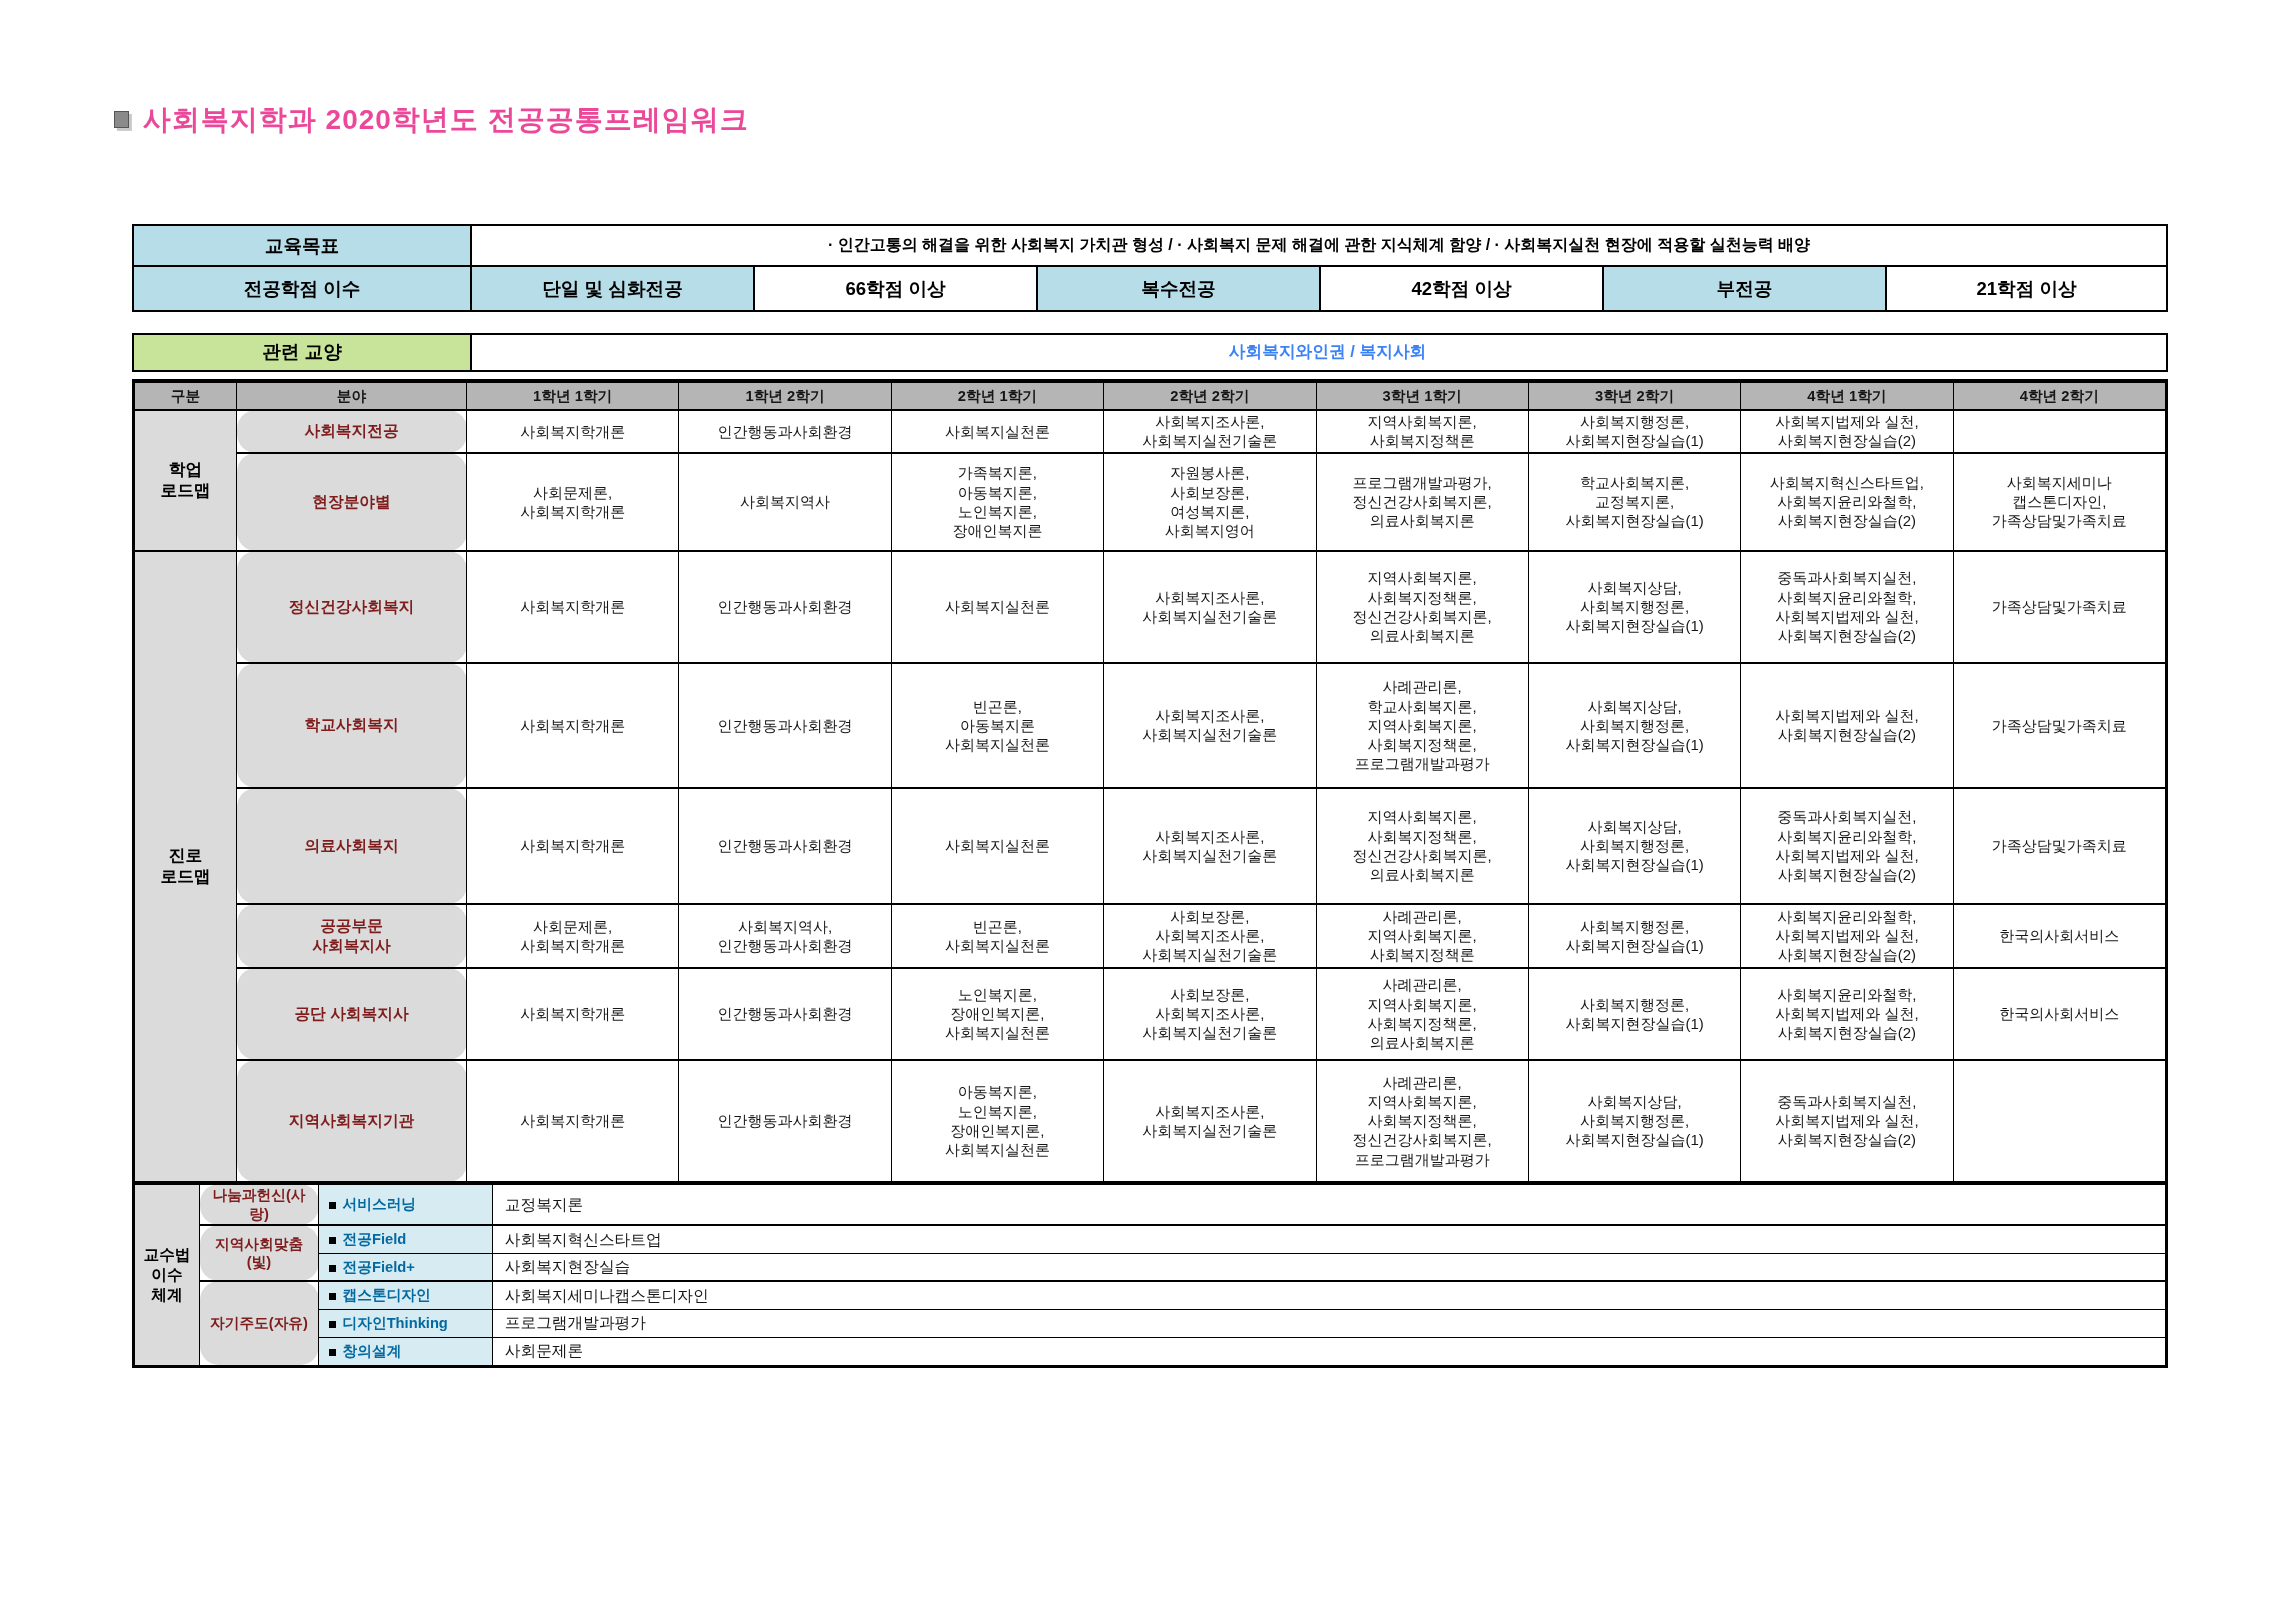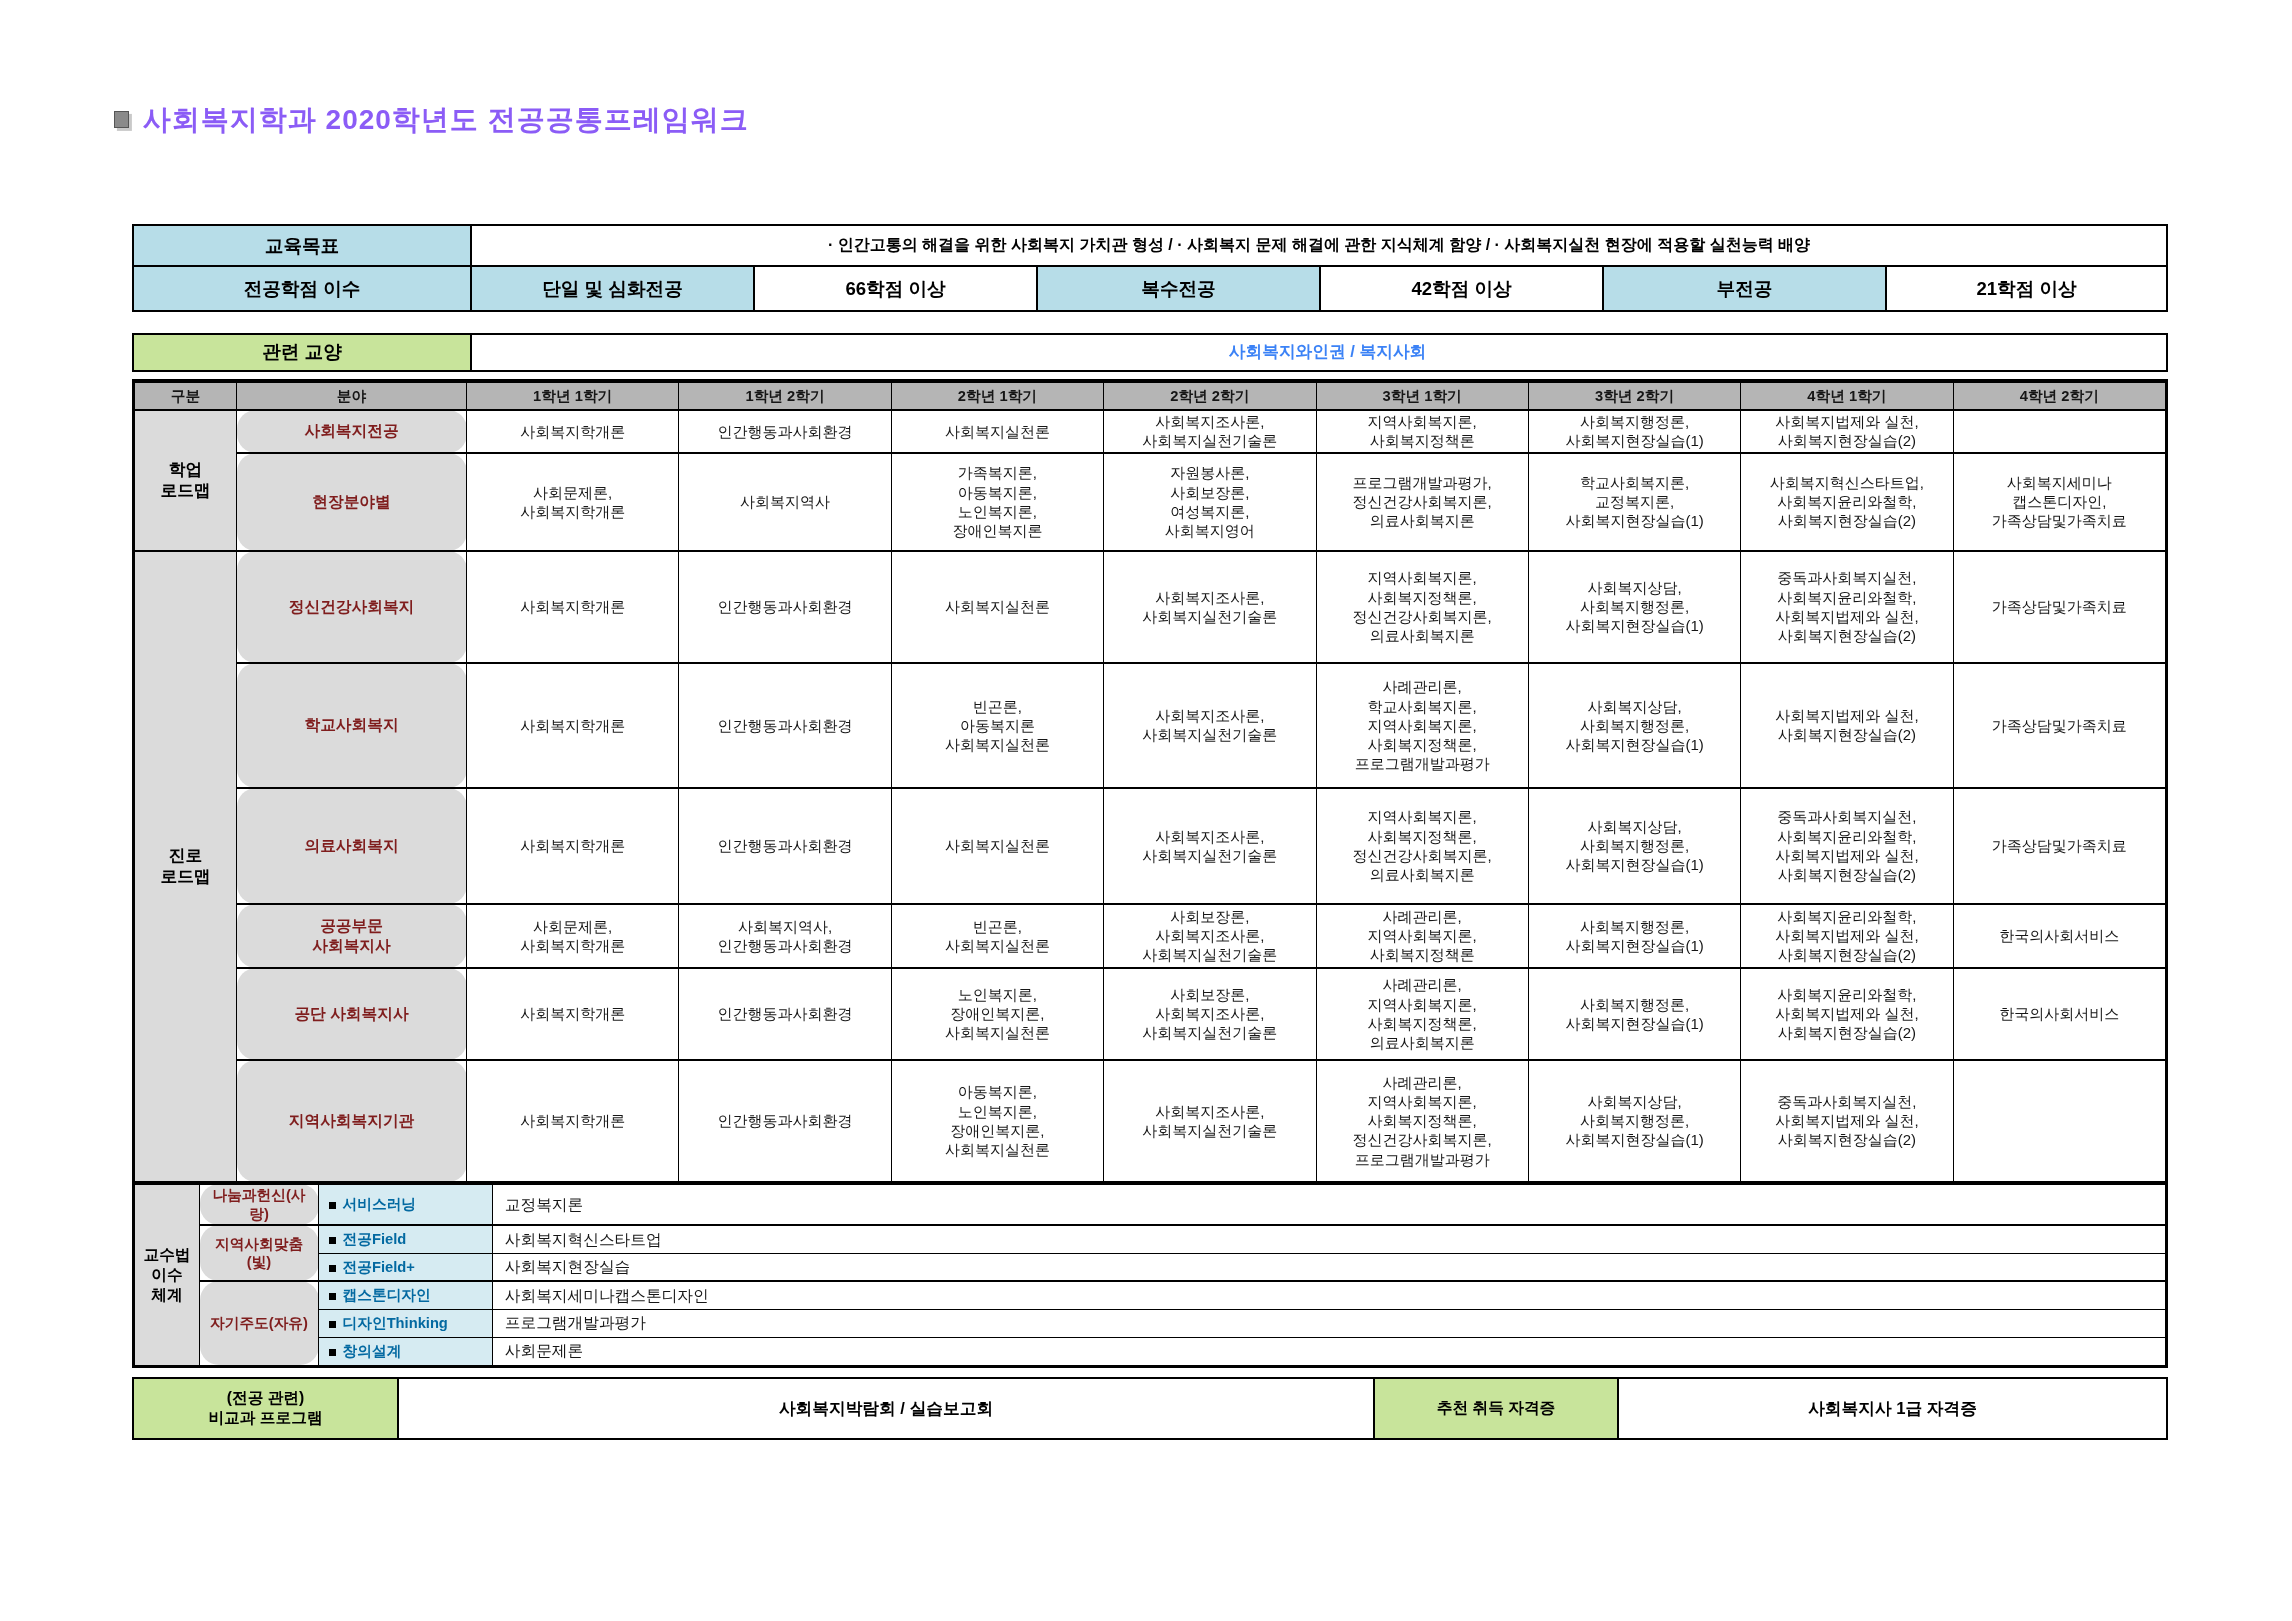--- a/index.html
+++ b/index.html
@@ -1,20 +1,20 @@
 <!DOCTYPE html>
 <html><head>
 <meta charset="utf-8">
 <style>
   html,body{margin:0;padding:0;background:#fff;}
   body{width:2293px;height:1621px;font-family:"Liberation Sans","DejaVu Sans",sans-serif;color:#111;}
   .wrap{margin-left:132px;width:2036px;padding-top:98px;}
   .title-row{display:flex;align-items:center;gap:13.7px;height:43px;margin-left:-17.6px;}
   .title-bullet{width:12.7px;height:14.7px;background:#8a8a8a;border:1px solid #555;box-shadow:2.9px 2.9px 0 #c9c9c9;display:inline-block;}
-  h1.title{font-size:28px;font-weight:bold;margin:0;letter-spacing:1px;color:#8b5cf6;}
+  h1.title{font-size:28px;font-weight:bold;margin:0;letter-spacing:1px;color:#ec4899;}
   table.t{border-collapse:collapse;width:100%;table-layout:fixed;border-radius:24px;}
   td{border:1px solid #000;text-align:center;vertical-align:middle;white-space:pre-line;font-size:15px;line-height:1.28;color:#161616;padding:1px 2.9px;overflow:hidden;}
   .top1,.top2,.bottom{border:2.9px solid #000;}
   .top1 td,.top2 td,.bottom td{border:2px solid #000;}
   .cyan{background:#b7dde8;}
   .green{background:#c8e49b;}
   .hd{background:#b5b5b5;font-weight:bold;font-size:14.7px;}
   .mcyan{background:#d6ebf2;}
   .b{font-weight:bold;}
   .big{font-weight:bold;font-size:18.6px;color:#000;}
@@ -328,32 +328,15 @@
         <td class="course">프로그램개발과평가</td>
       </tr>
       <tr class="h29">
         <td class="mcyan method"><span class="sq"></span><span>창의설계</span></td>
         <td class="course">사회문제론</td>
       </tr>
     </tbody>
       </table>
   </div>
 
-  <table class="t bottom">
-    <colgroup>
-      <col style="width:265px">
-        <col style="width:976px">
-        <col style="width:244px">
-        <col>
-    </colgroup>
-    <tbody>
-        <tr class="h62">
-      <td class="green" style="font-size:15.7px;">(전공 관련)
-비교과 프로그램</td>
-      <td>사회복지박람회 / 실습보고회</td>
-      <td class="green" style="font-size:15.7px;">추천 취득 자격증</td>
-      <td>사회복지사 1급 자격증</td>
-    </tr>
-  </tbody>
-    </table>
 
 </div>
 
 
 </body></html>

